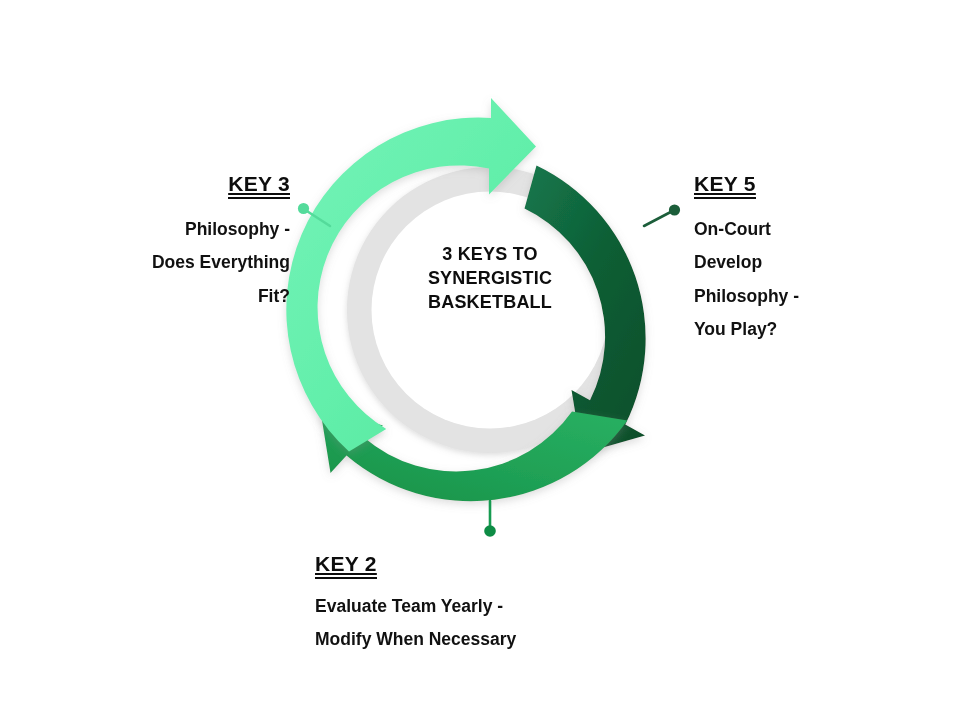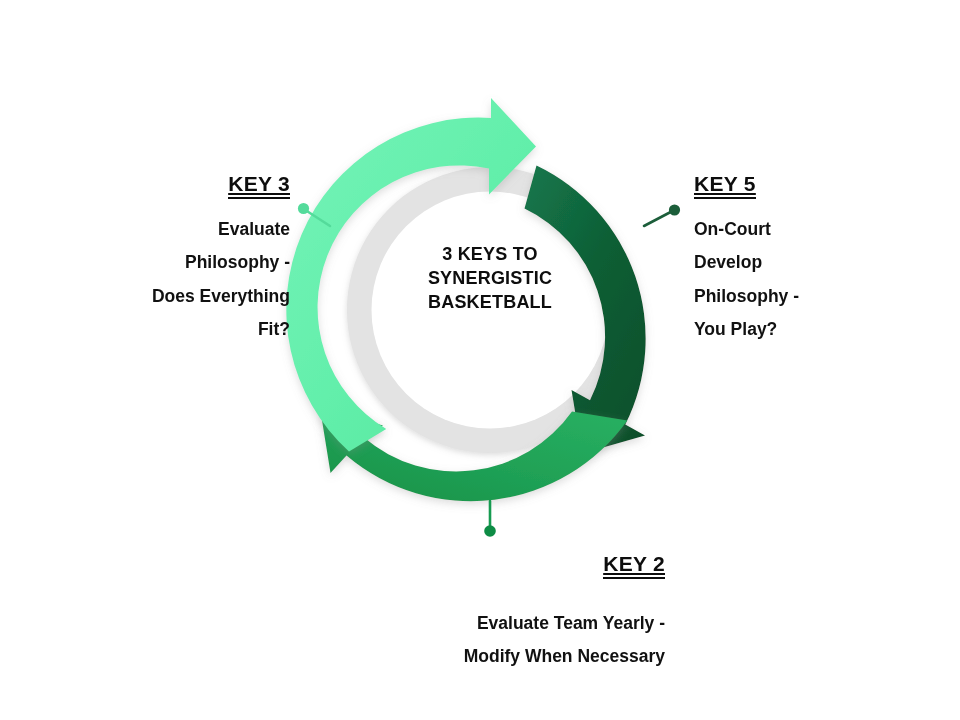--- a/index.html
+++ b/index.html
@@ -85,23 +85,23 @@
     width: 250px;
     text-align: right;
   }
   #key-3 .key-body { line-height: 1.9; }
 
   
   #key-2 {
     left: 315px;
     top: 552px;
     width: 350px;
-    text-align: right;
-  }
-  #key-2 .key-body { margin-top: 28px; line-height: 1.85; }
+    text-align: left;
+  }
+  #key-2 .key-body { margin-top: 11px; line-height: 1.85; }
 </style>
 </head>
 <body>
 
 <div id="canvas">
 
   <svg class="ring-svg" viewBox="0 0 960 720">
     <defs>
       <linearGradient id="gradDark" x1="0.15" y1="0" x2="0.9" y2="1">
         <stop offset="0%" stop-color="#14744A"></stop>
@@ -195,21 +195,20 @@
       <span class="kb-line">Philosophy -</span>
       <span class="kb-line">You Play?</span>
     </div>
   </div>
 
   <div class="key-block" id="key-3">
     <div>
       <span class="key-title">KEY 3</span>
     </div>
     <div class="key-body">
-      <span class="kb-line">Evaluate</span>
       <span class="kb-line">Philosophy -</span>
       <span class="kb-line">Does Everything</span>
       <span class="kb-line">Fit?</span>
     </div>
   </div>
 
   <div class="key-block" id="key-2">
     <div>
       <span class="key-title">KEY 2</span>
     </div>

